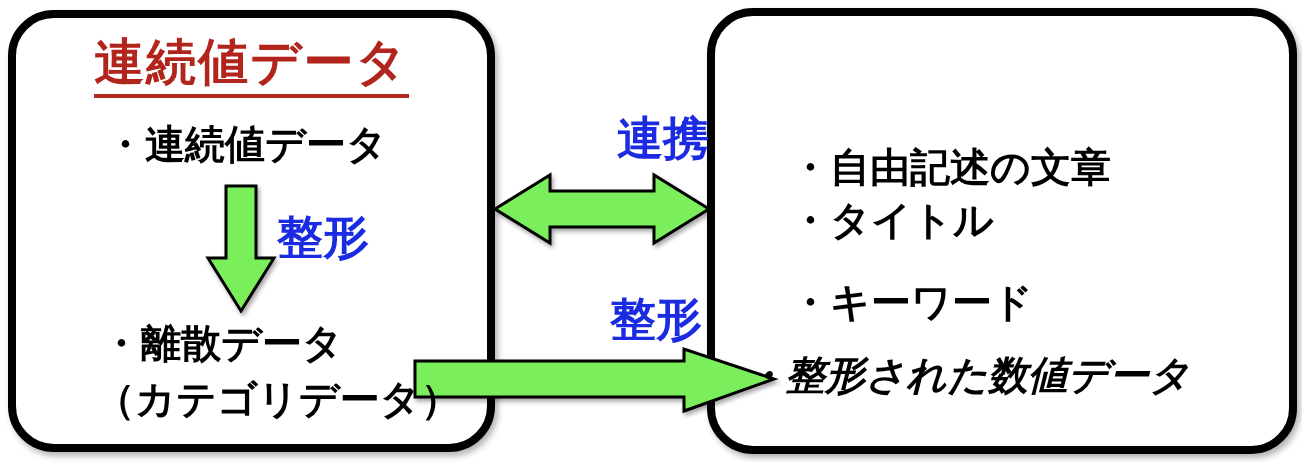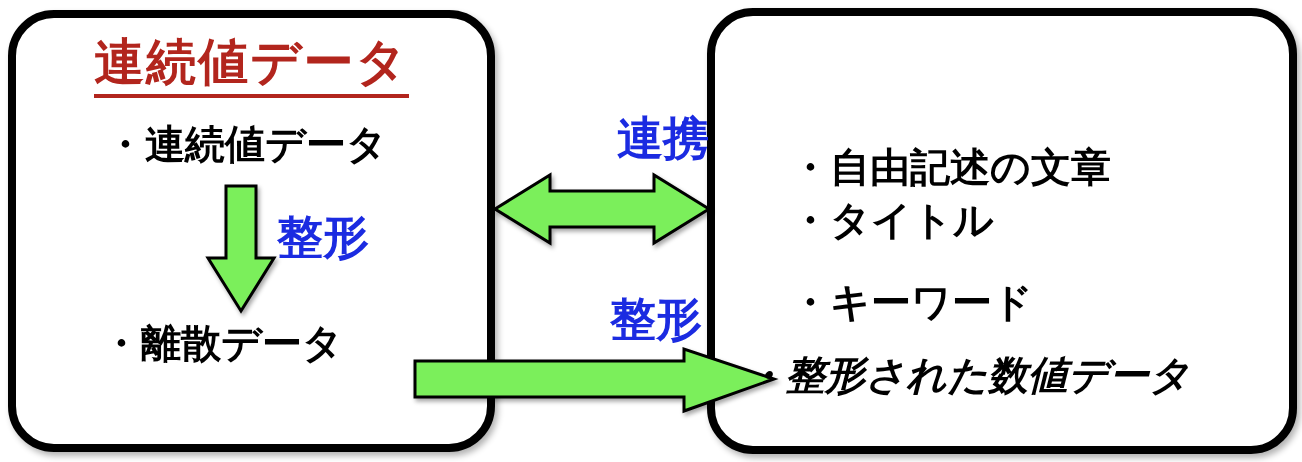--- a/index.html
+++ b/index.html
@@ -107,20 +107,21 @@
     <polygon class="arrow" points="495,209 550,175 550,191 654,191 654,175 709,209 654,243 654,227 550,227 550,243"></polygon>
     <polygon class="arrow" points="415,361 684,361 684,349 774,379 684,411 684,397 415,397"></polygon>
   </svg>
 
   <div class="panel-title left-t">
     <span class="u">連続値データ</span>
   </div>
   <div class="item it-continuous">・連続値データ</div>
   <div class="blabel bl-down">整形</div>
   <div class="item it-discrete">・離散データ</div>
+  <div class="item it-category">（カテゴリデータ）</div>
 
   <div class="blabel bl-link">連携</div>
   <div class="blabel bl-format">整形</div>
 
   <div class="item it-freetext">・自由記述の文章</div>
   <div class="item it-title">・タイトル</div>
   <div class="item it-keyword">・キーワード</div>
   <div class="item it-formatted">・整形された数値データ</div>
 
 </div>

